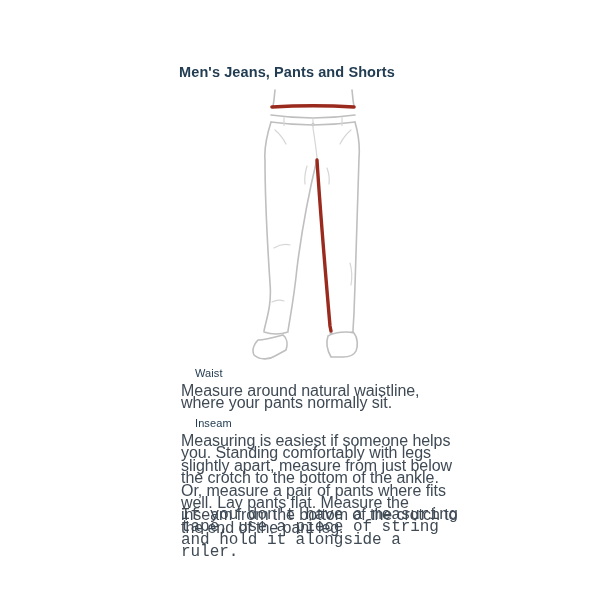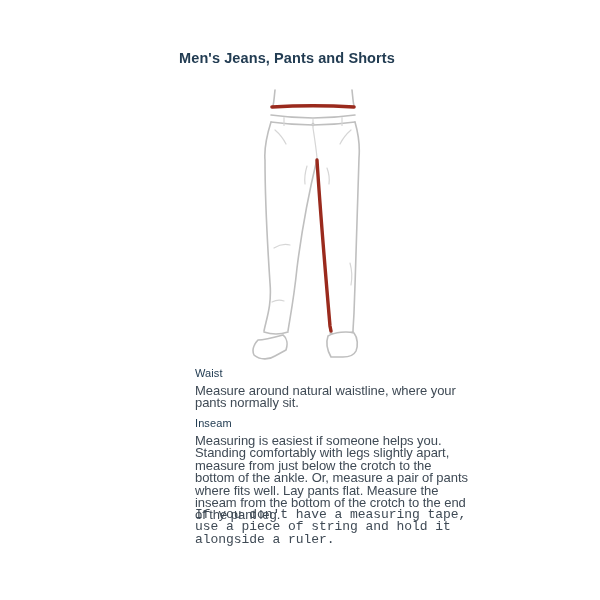--- a/index.html
+++ b/index.html
@@ -5,30 +5,30 @@
   :root{
     --heading:#223c52; --body-text:#3f4a55; --measure-line:#9a2a1d;
     --outline:#bfbfbf; --outline-light:#d6d6d6;
   }
   html,body{margin:0;padding:0;}
   body{
     width:600px;height:600px;background:#ffffff;position:relative;overflow:hidden;
     font-family:"Liberation Sans", sans-serif;
   }
   .page-title{
-    position:absolute;left:0;top:48px;width:574px;text-align:center;
+    position:absolute;left:0;top:62px;width:574px;text-align:center;
     font-size:14.5px;font-weight:700;color:var(--heading);letter-spacing:.1px;line-height:20px;
   }
   .figure{position:absolute;left:250px;top:88px;width:112px;height:275px;}
   .sec-heading{
     position:absolute;left:195px;font-size:11px;font-weight:400;color:var(--heading);
     line-height:13px;letter-spacing:.1px;
   }
   .sec-para{
-    position:absolute;left:195px;width:278px;font-size:13px;line-height:12.4px;
+    position:absolute;left:181px;width:278px;font-size:16px;line-height:12.4px;
     color:var(--body-text);letter-spacing:-.05px;
   }
   #waist-heading{top:367px;}
   #waist-para{top:385px;}
   #inseam-heading{top:417px;}
   #inseam-para-1{top:435px;}
   #inseam-para-2{top:509px;font-family:Liberation Mono, monospace;}
   svg .sketch{fill:none;stroke:var(--outline);stroke-width:1.6;stroke-linecap:round;}
   svg .sketch-light{fill:none;stroke:var(--outline-light);stroke-width:1.2;stroke-linecap:round;}
   svg .shoe{fill:#ffffff;stroke:var(--outline);stroke-width:1.6;stroke-linejoin:round;}

